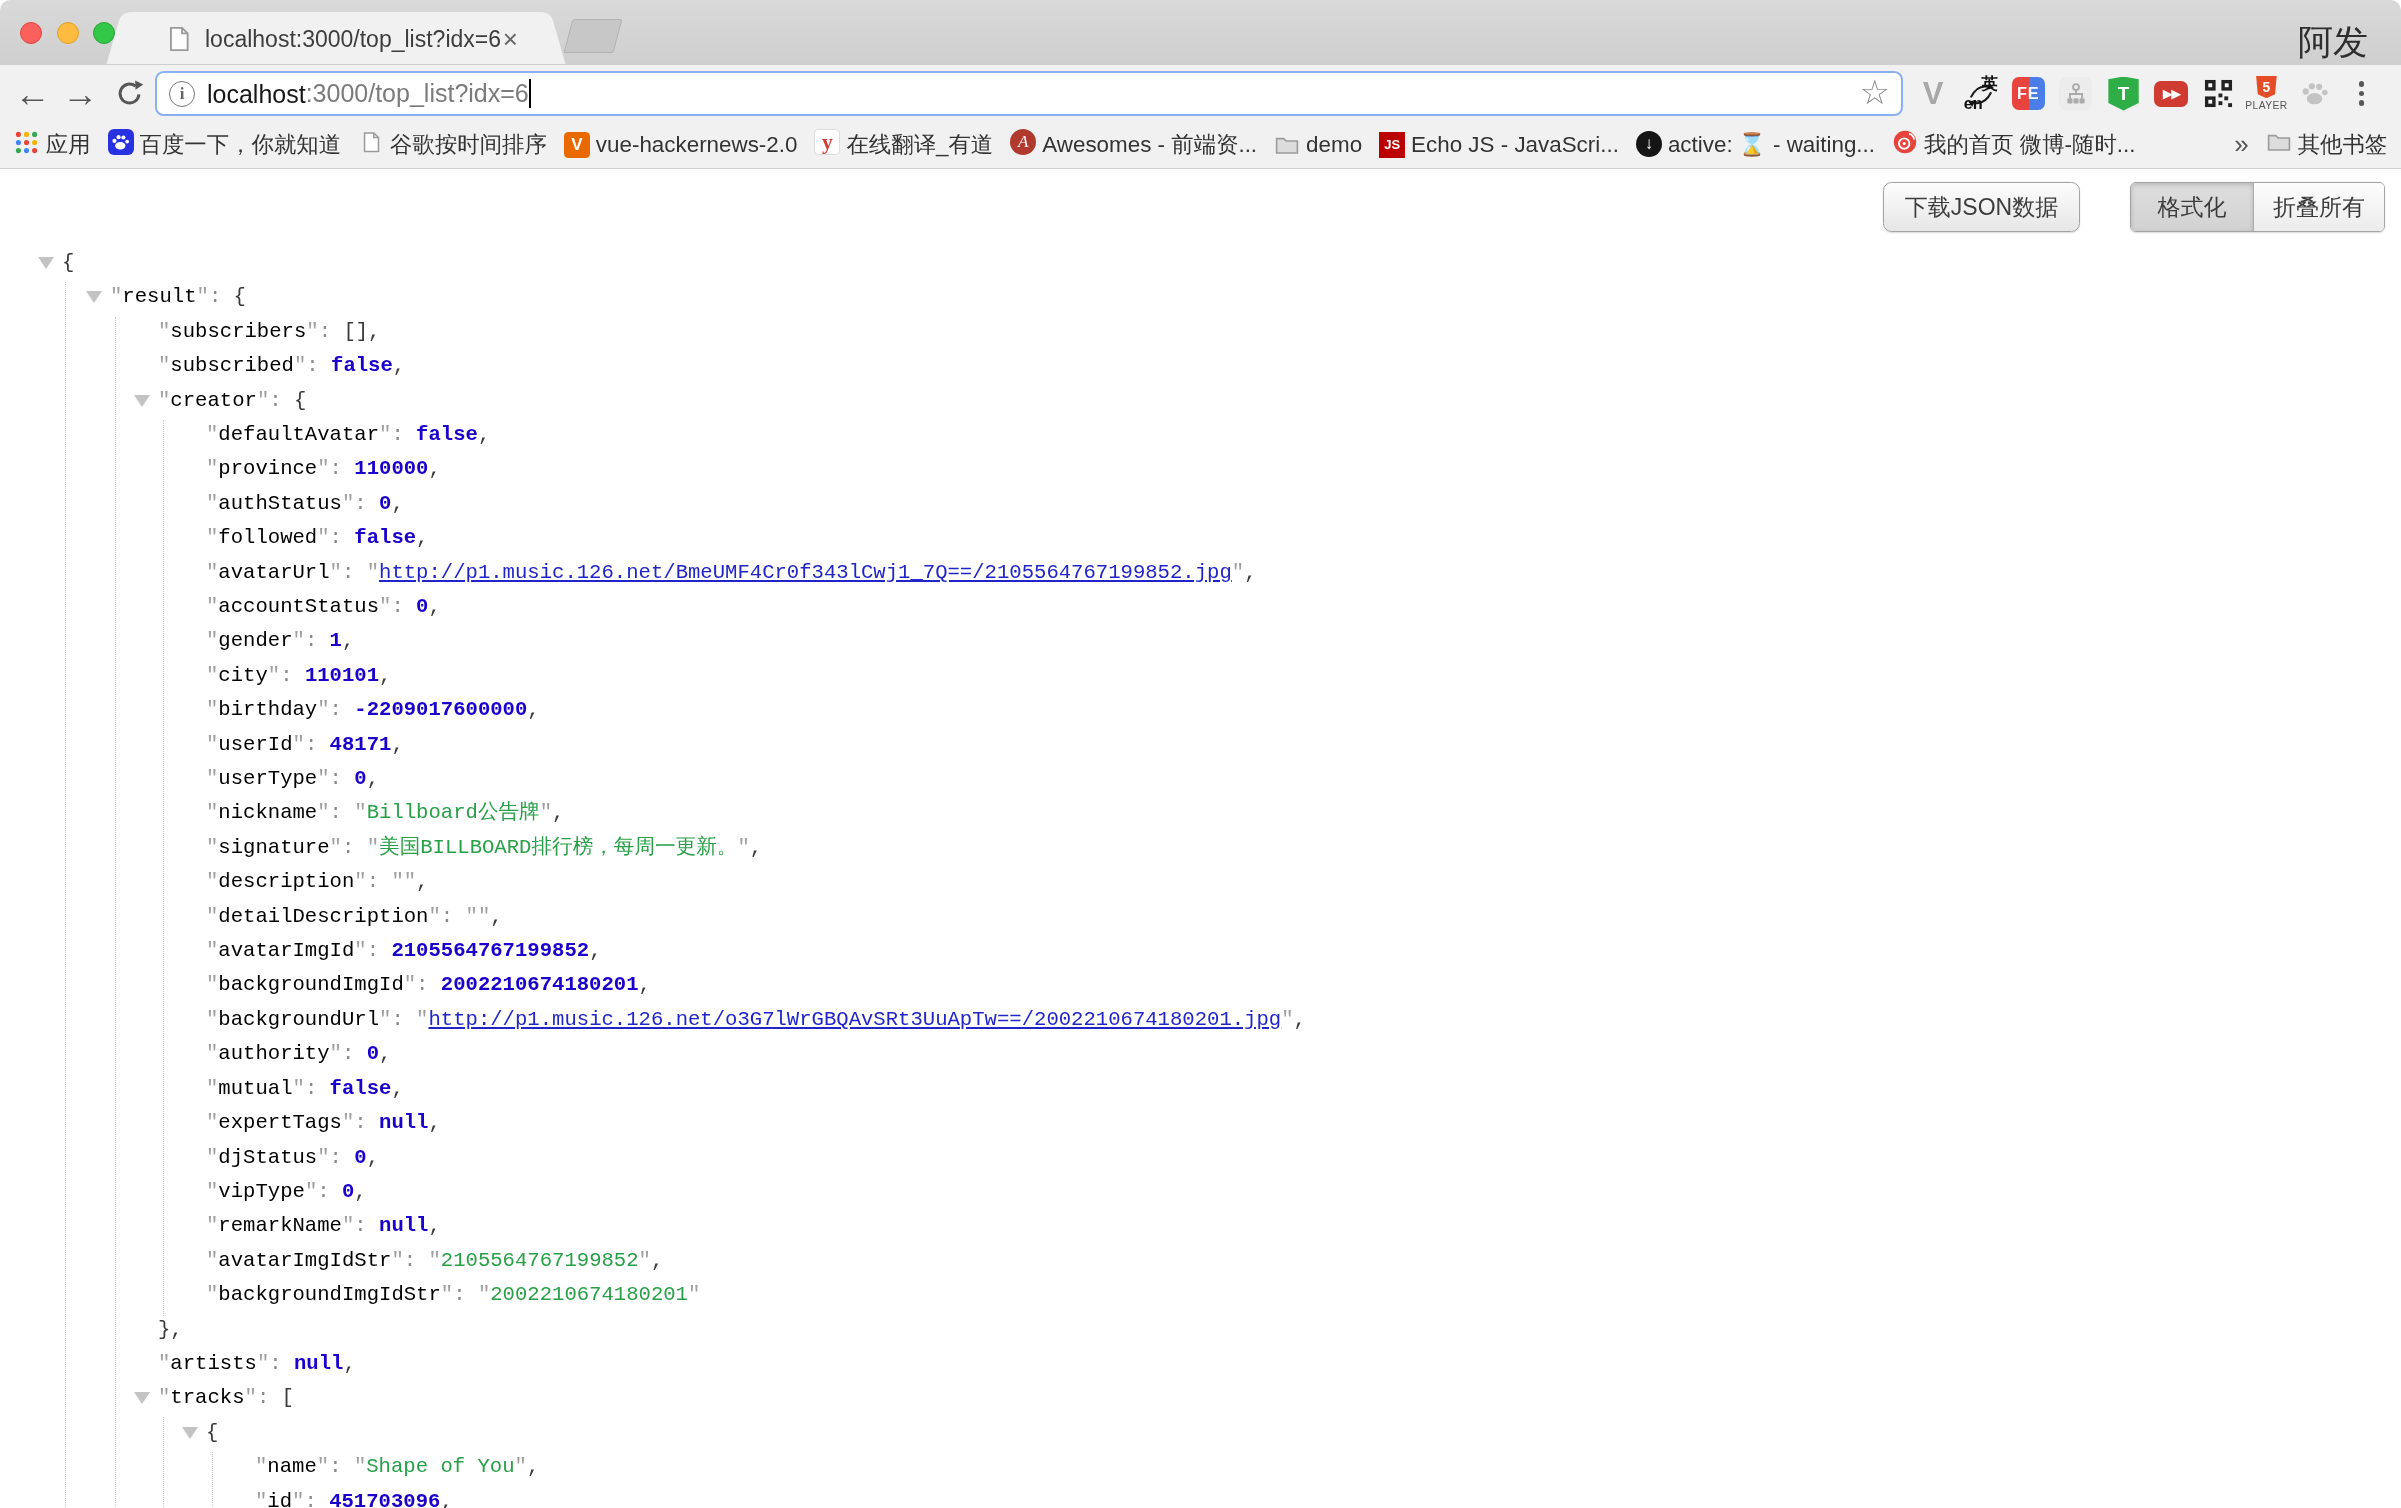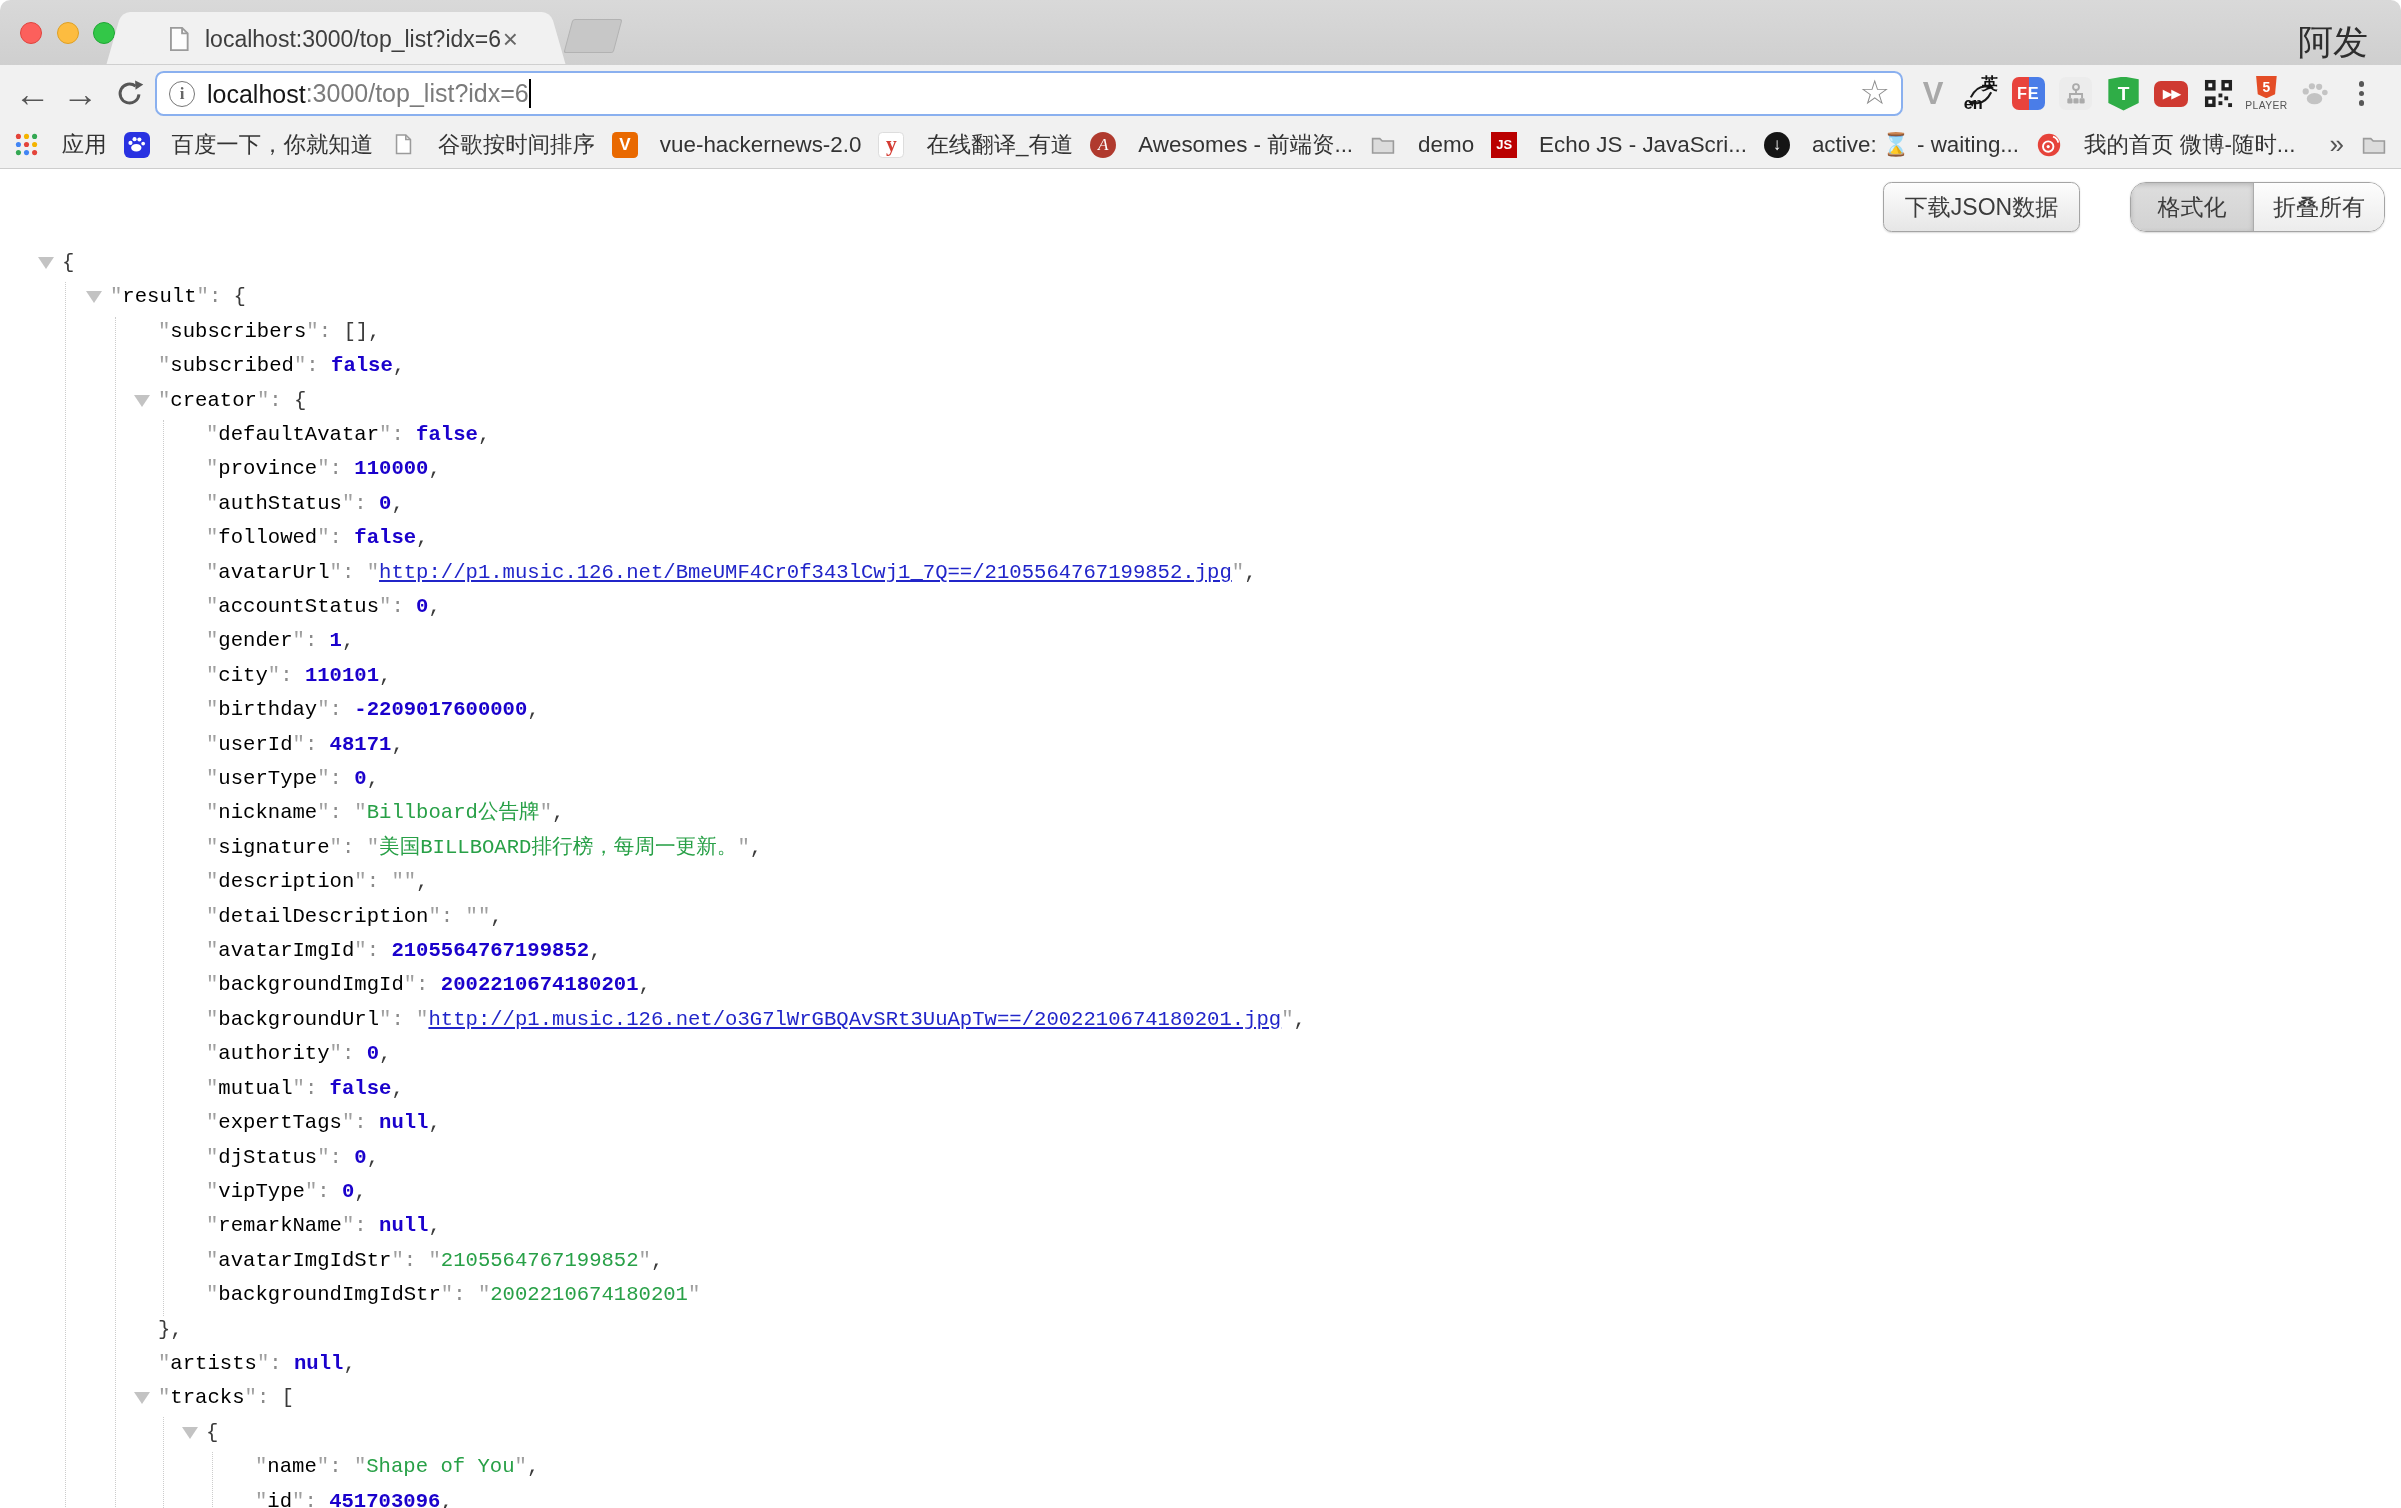--- a/index.html
+++ b/index.html
@@ -46,37 +46,37 @@
   #ext-sitemap span{display:flex;align-items:center;justify-content:center;width:33px;height:33px;border-radius:6.9px;background:#ececec;}
   #ext-tm span{display:flex;align-items:center;justify-content:center;width:33px;height:34px;background:#2fad47;clip-path:polygon(50% 100%,4% 78%,4% 8%,50% 0,96% 8%,96% 78%);color:#fff;font-weight:bold;font-size:19px;}
   #ext-speed span{display:flex;align-items:center;justify-content:center;width:34px;height:26px;border-radius:6.9px;background:#cf3a31;color:#fff;font-size:13px;letter-spacing:-1.7px;}
   #ext-h5{flex-direction:column;}
   #ext-h5 .p5{display:flex;align-items:center;justify-content:center;width:20.6px;height:22.4px;background:#e44d26;clip-path:polygon(0 0,100% 0,92% 82%,50% 100%,8% 82%);color:#fff;font-size:13.8px;font-weight:bold;}
   #ext-h5 .cap{font-size:10.3px;color:#555;margin-top:1.7px;letter-spacing:0.4px;}
   #ext-menu span i{display:block;width:5.2px;height:5.2px;border-radius:50%;background:#585858;margin:4.3px auto;}
 
   
   #bookmarks{position:absolute;left:0;top:121px;width:100%;height:48px;background:#f1f1f1;border-bottom:1.7px solid #cdcdcd;display:flex;align-items:center;padding:0 13.8px;gap:17px;overflow:hidden;}
-  .bm{display:flex;align-items:center;gap:22px;white-space:nowrap;flex:0 0 auto;}
+  .bm{display:flex;gap:6px;white-space:nowrap;flex:0 0 auto;}
   .bm .lbl{font-size:22.4px;color:#333;}
   .bico{width:26px;height:26px;display:flex;align-items:center;justify-content:center;flex:0 0 auto;}
   #bm-baidu .bico{background:#2932e1;border-radius:6px;}
   #bm-vue .bico{background:#e96900;border-radius:4.3px;color:#fff;font-weight:bold;font-size:17px;}
   #bm-youdao .bico{background:#fff;border:0.9px solid #ddd;border-radius:4.3px;color:#d43c33;font-weight:bold;font-size:21.5px;font-family:"Liberation Serif",serif;}
   #bm-awesomes .bico{background:#b03a2e;border-radius:50%;color:#fff;font-size:17px;font-family:"Liberation Serif",serif;font-style:italic;}
   #bm-echojs .bico{background:#ba0000;color:#fff;font-weight:bold;font-size:13px;}
   #bm-active .bico{background:#151515;border-radius:50%;color:#fff;font-weight:bold;font-size:17px;}
   #bm-spacer{margin-left:auto;}
   #bm-overflow{font-size:26px;color:#555;}
 
   
   #content{position:absolute;left:0;top:171px;width:100%;height:1337px;background:#fff;}
   .btn{position:absolute;display:flex;align-items:center;justify-content:center;border:1.7px solid #a4a4a4;border-radius:8.6px;background:linear-gradient(#fdfdfd,#e6e6e6);color:#3c3c3c;font-size:23px;}
   #btn-download{left:1883px;top:11.2px;width:197px;height:50px;box-shadow:0 0.9px 1.7px rgba(0,0,0,.15);}
-  #seg{position:absolute;left:2130px;top:11.2px;height:50px;display:flex;border:1.7px solid #a4a4a4;border-radius:16px;overflow:hidden;box-shadow:0 0.9px 1.7px rgba(0,0,0,.15);}
+  #seg{position:absolute;left:2130px;top:11.2px;height:50px;display:flex;border:1.7px solid #a4a4a4;border-radius:6px;overflow:hidden;box-shadow:0 0.9px 1.7px rgba(0,0,0,.15);}
   .segbtn{display:flex;align-items:center;justify-content:center;font-size:23px;color:#3c3c3c;}
   #seg-format{width:122px;background:linear-gradient(#dedede,#d2d2d2);box-shadow:inset 0 1.7px 5.2px rgba(0,0,0,.18);}
   #seg-collapse{width:131px;background:linear-gradient(#fdfdfd,#ececec);border-left:1.7px solid #ababab;}
 
   
   #json-tree{position:absolute;left:0;top:0;width:2401px;height:1509px;pointer-events:none;}
   .jrow{position:absolute;white-space:pre;font-family:"Liberation Mono","DejaVu Sans Mono",monospace;font-size:20.6px;line-height:34px;height:34px;}
   .tk{color:#000000;text-align:right;}
   .tq{color:#9f9f9f;}
   .tc{color:#8a8a8a;}

